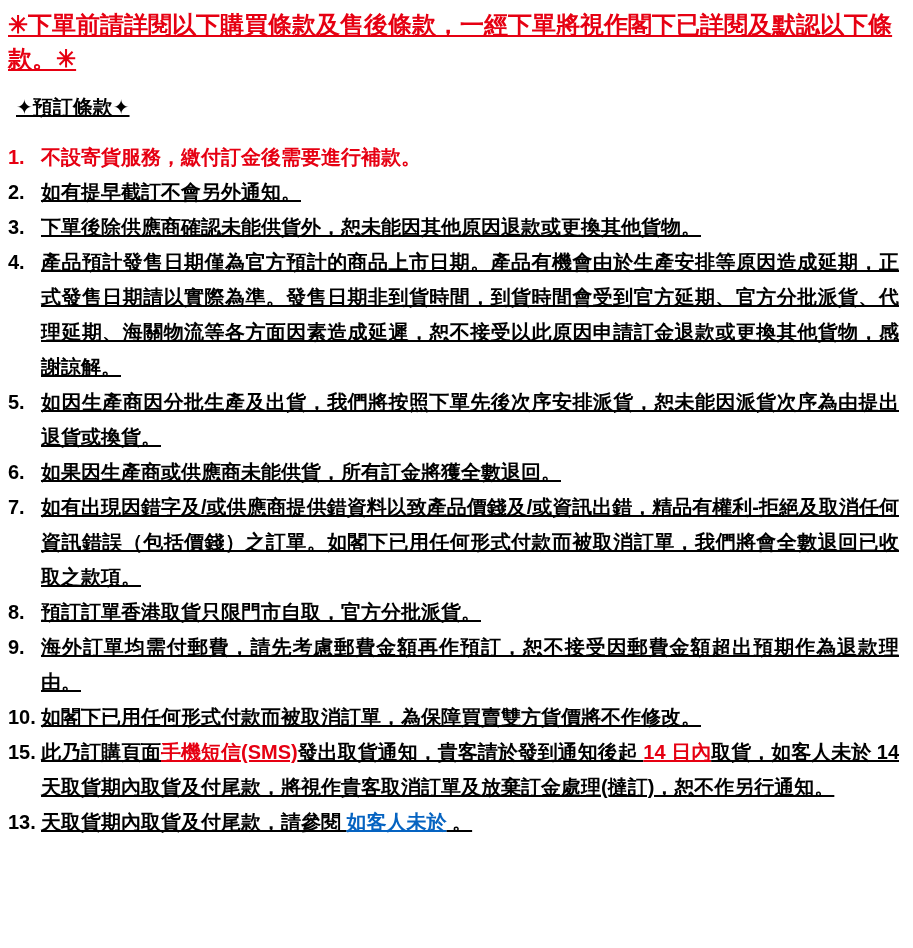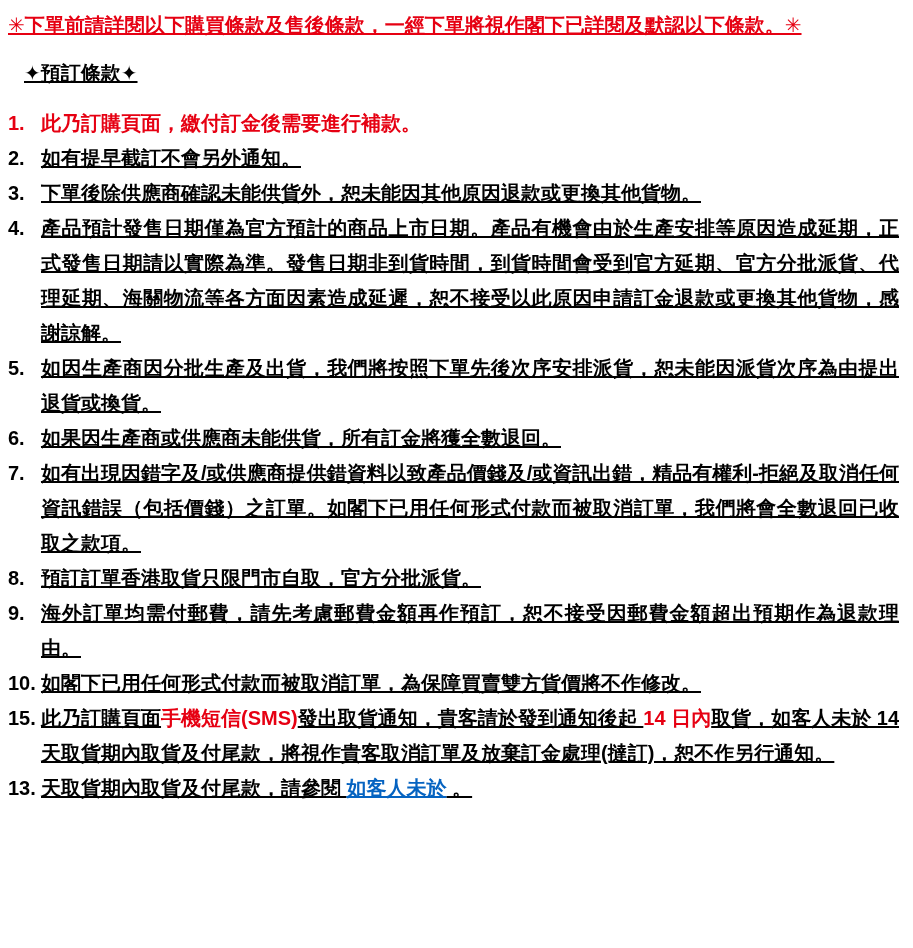--- a/index.html
+++ b/index.html
@@ -19,28 +19,29 @@
     min-height: 948px;
     background: var(--bg);
     color: var(--text);
     font-family: "Liberation Sans", "DejaVu Sans", sans-serif;
     font-weight: bold;
     font-size: 20px;
     padding: 8px 14px 10px 8px;
   }
   .notice {
     margin: 0 0 14px 0;
-    font-size: 20px;
+    font-size: 24px;
     line-height: 34px;
     color: var(--red);
     text-decoration: underline;
     font-weight: bold;
+    font-family: Liberation Serif, serif;
   }
   .section-title {
-    margin: 0 0 16px 16px;
+    margin: 0 0 16px 8px;
     font-size: 20px;
     line-height: 34px;
     color: var(--text);
     text-decoration: underline;
     font-weight: bold;
   }
   .terms {
     margin: 0;
     padding: 0;
     list-style: none;
@@ -56,37 +57,38 @@
   }
   .num.red { color: var(--red); }
   .content {
     flex: 1;
     text-align: justify;
   }
   .content .normal { color: var(--text); text-decoration: underline; }
   .content .red { color: var(--red); }
   .content .red-underline {
     color: var(--red);
+    text-decoration: underline;
   }
   .content a.link {
     color: var(--link);
     text-decoration: underline;
     cursor: pointer;
   }
 </style>
 </head>
 <body>
 
 <div class="page">
   <h1 class="notice">✳下單前請詳閱以下購買條款及售後條款，一經下單將視作閣下已詳閱及默認以下條款。✳</h1>
   <h2 class="section-title">✦預訂條款✦</h2>
   <ol class="terms" id="terms-list">
       <li class="term">
         <span class="num red">1.</span>
-        <div class="content"><span class="red">此乃訂購頁面，繳付訂金後需要進行補款。</span></div>
+        <div class="content"><span class="red">不設寄貨服務，繳付訂金後需要進行補款。</span></div>
       </li>
       <li class="term">
         <span class="num">2.</span>
         <div class="content"><span class="normal">如有提早截訂不會另外通知。</span></div>
       </li>
       <li class="term">
         <span class="num">3.</span>
         <div class="content"><span class="normal">下單後除供應商確認未能供貨外，恕未能因其他原因退款或更換其他貨物。</span></div>
       </li>
       <li class="term">

